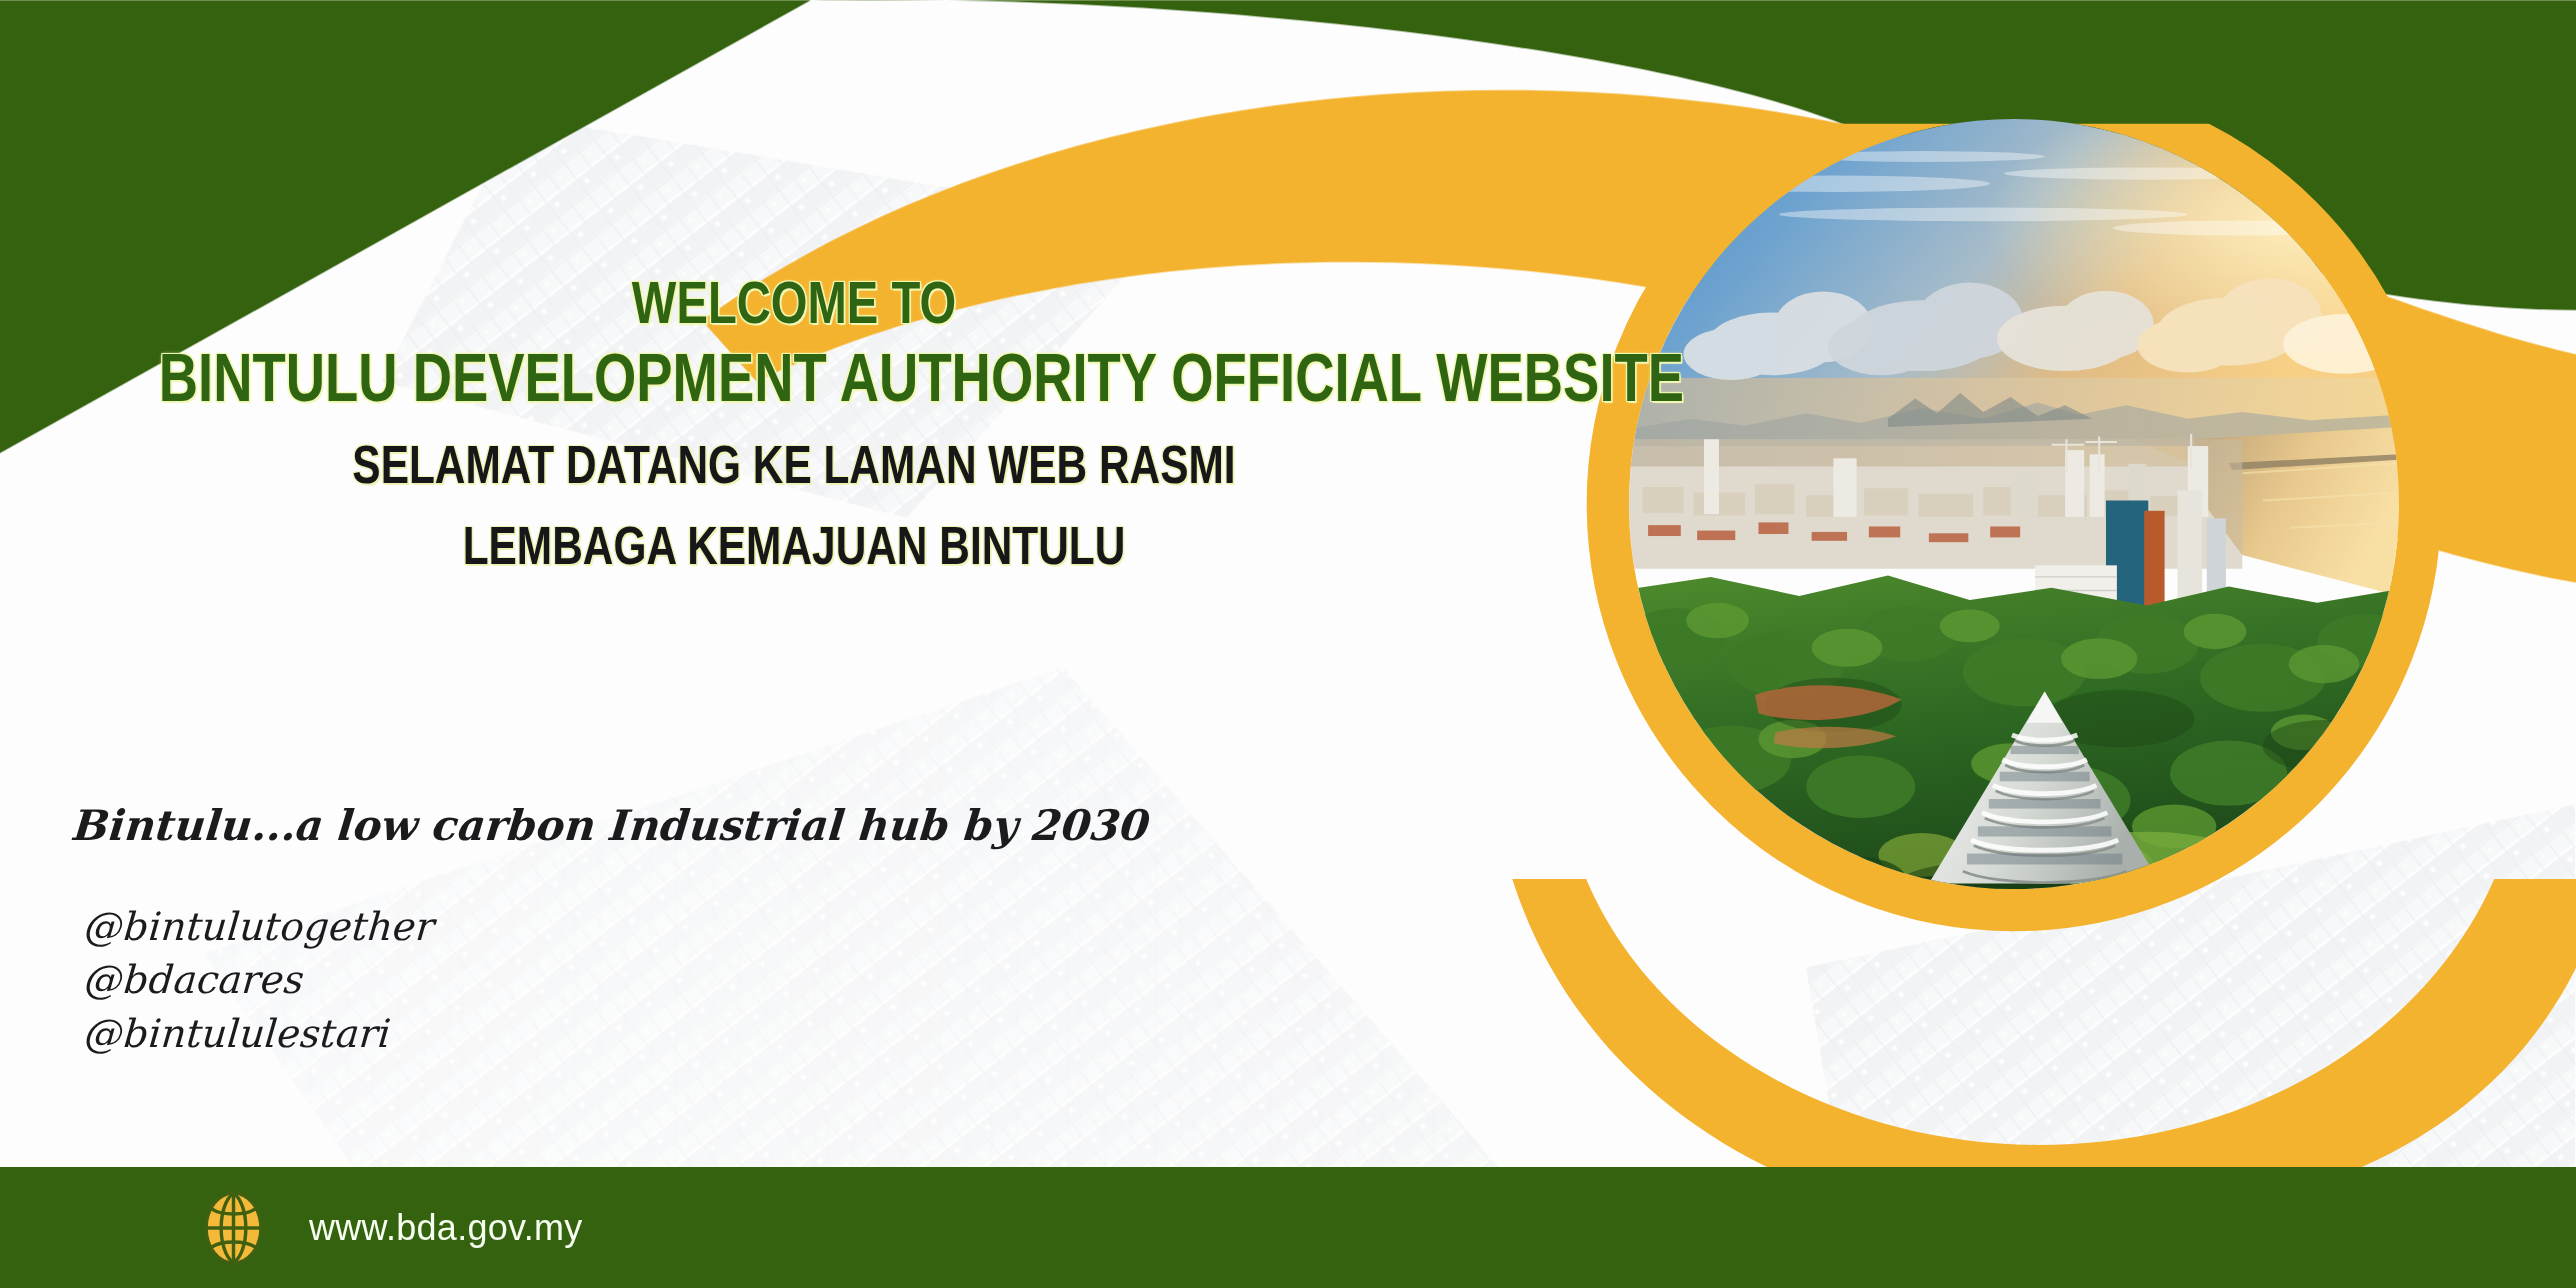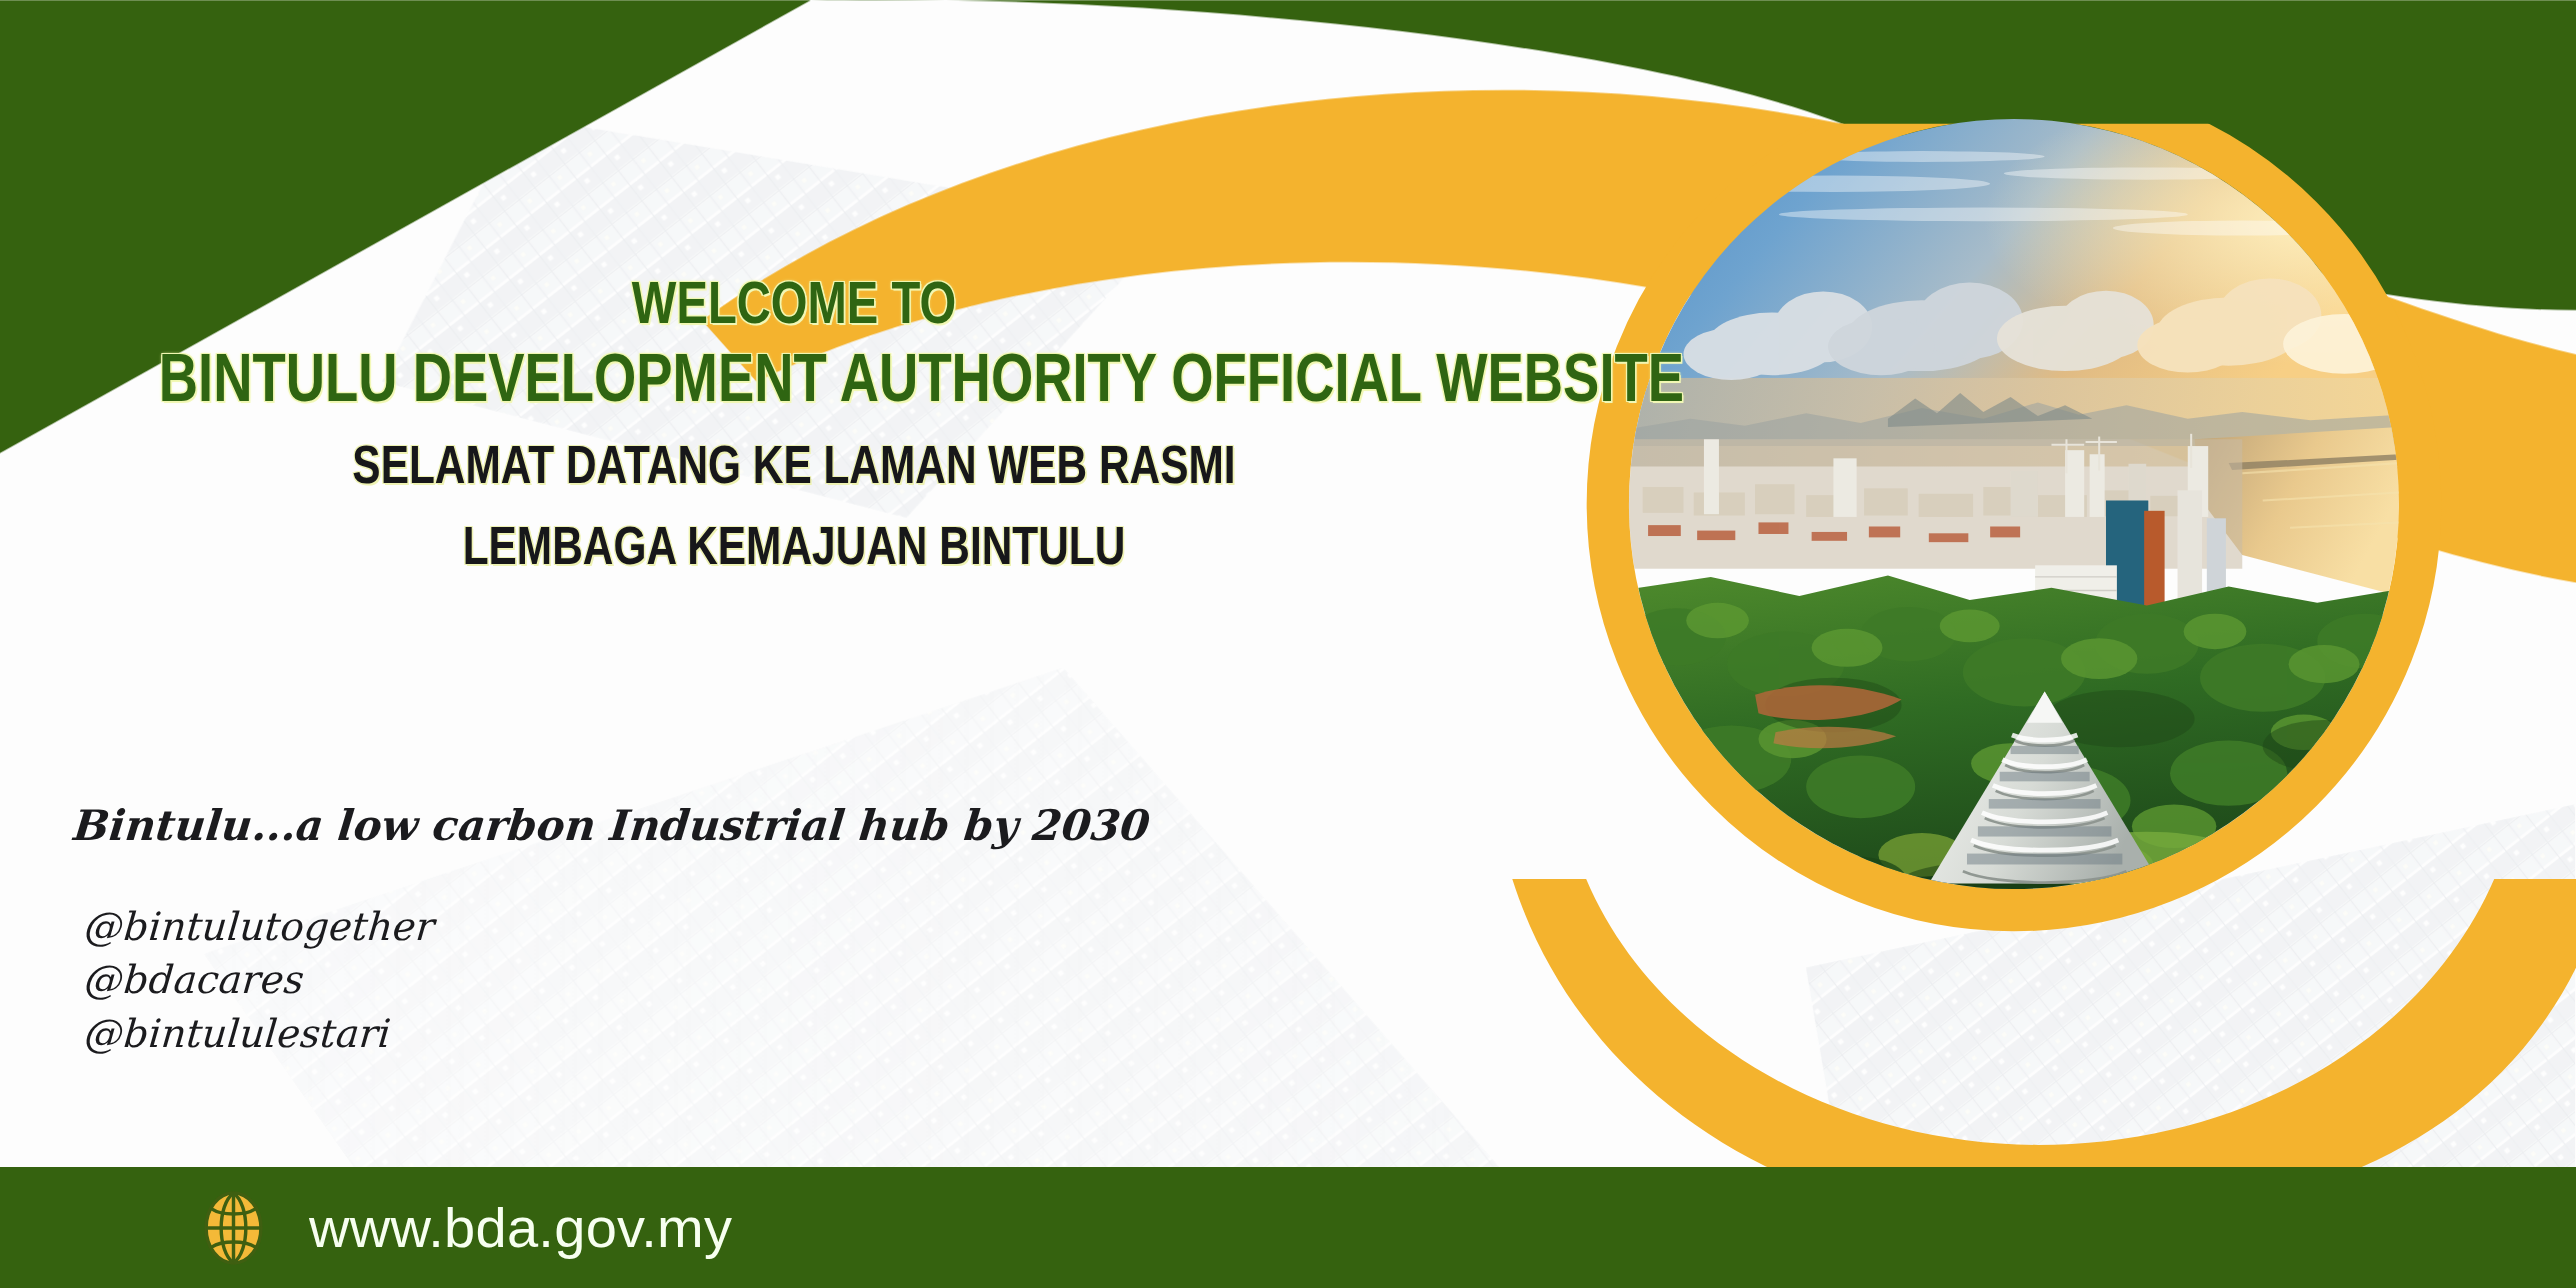--- a/index.html
+++ b/index.html
@@ -135,21 +135,21 @@
     background: #35620f;
     z-index: 20;
     display: flex;
     align-items: center;
   }
   .contact { display: flex; align-items: center; }
   #contact-web { margin-left: 204px; }
   #contact-mail { margin-left: 1015px; }
   .contact-text {
     color: #f7fff0;
-    font-size: 56px;
+    font-size: 36px;
     font-family: "Liberation Sans", sans-serif;
     letter-spacing: 0.3px;
   }
   #globe-icon { margin-right: 46px; }
   #mail-icon  { margin-right: 51px; }
   .ficon svg { display: block; }
 </style>
 </head>
 <body>
 

